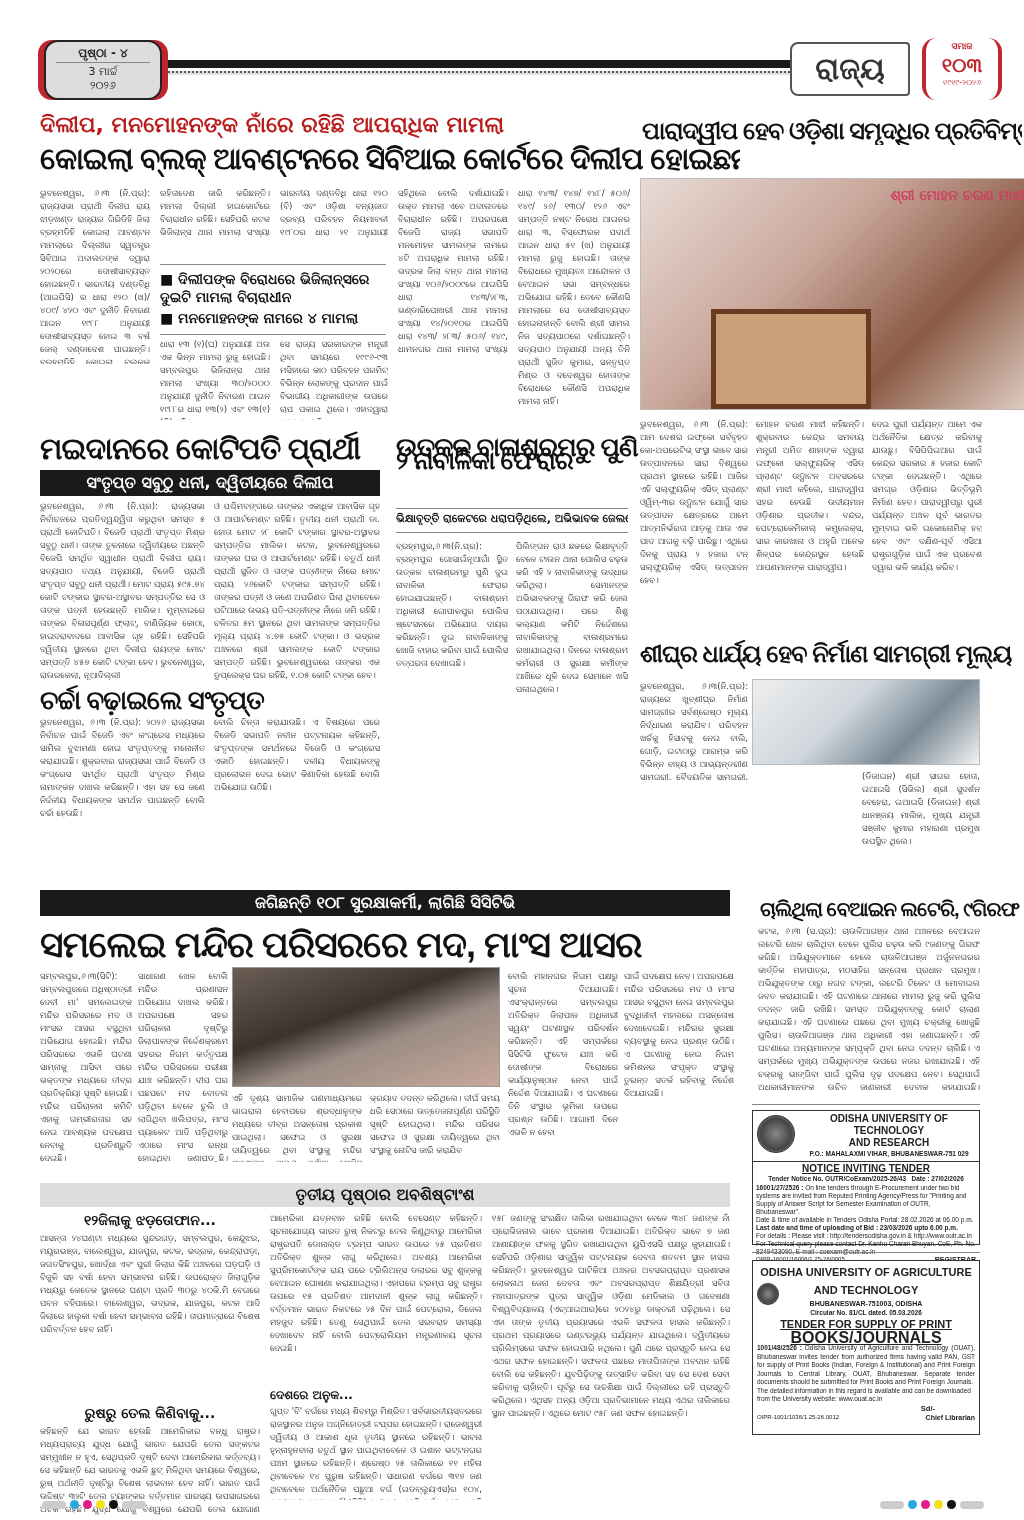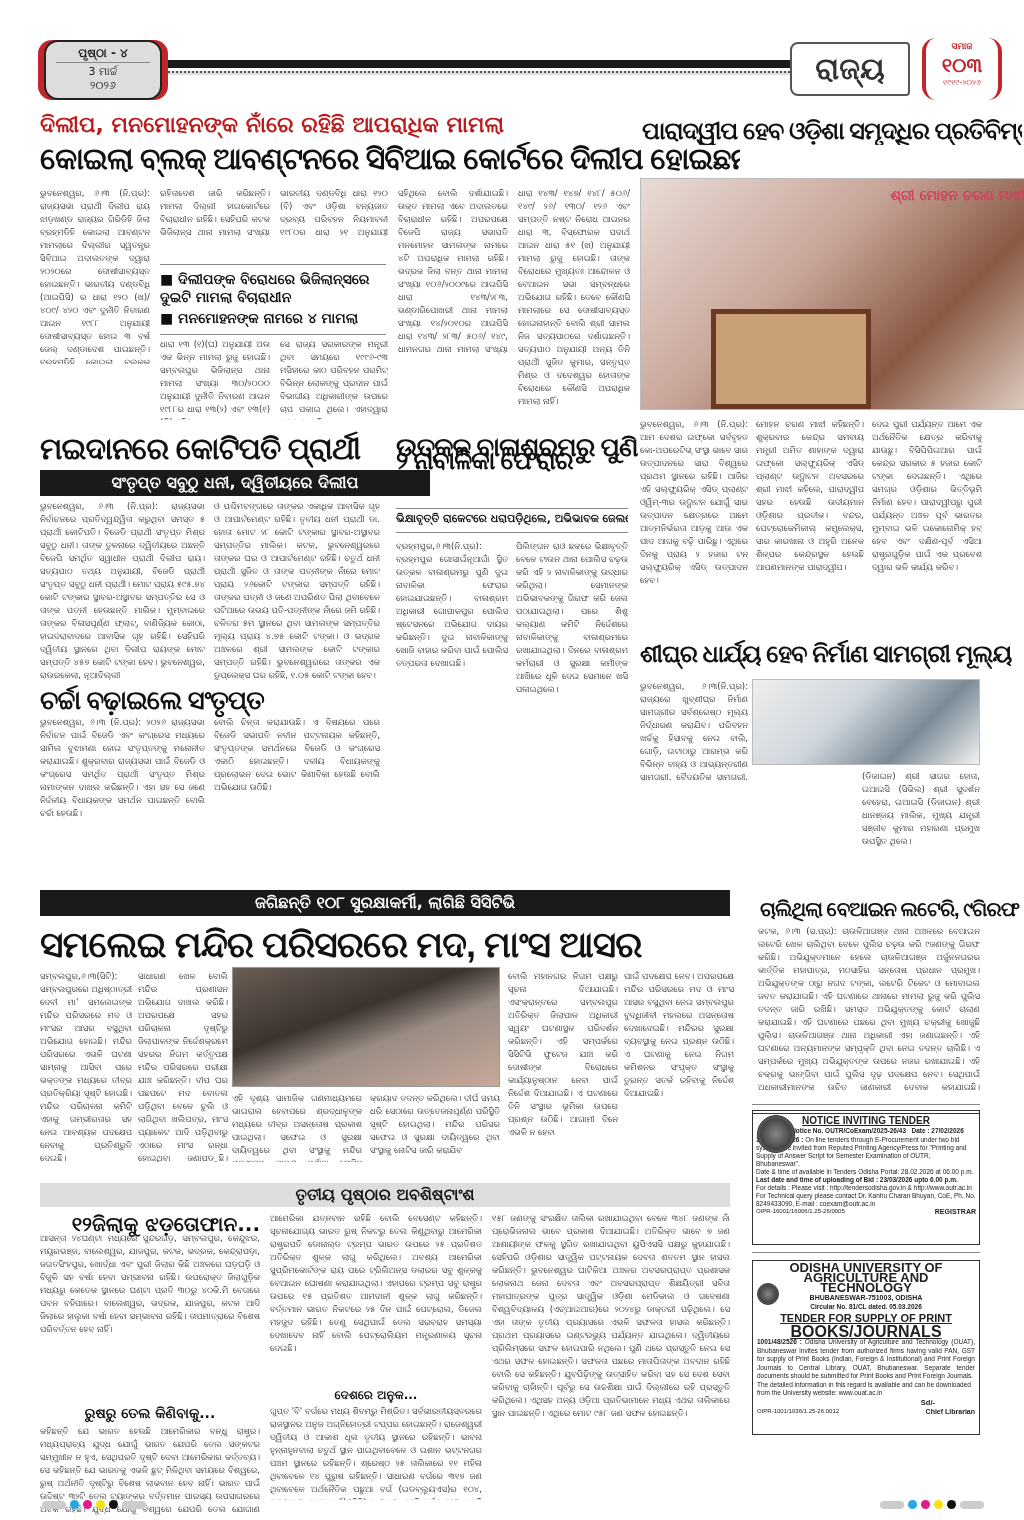--- a/index.html
+++ b/index.html
@@ -72,21 +72,21 @@
 <div class="abs body-text" style="left:640px;top:418px;width:108px;height:205px">ଭୁବନେଶ୍ୱର, ୬।୩ (ନି.ପ୍ର): ଆମ ଦେଶର ଇଫ୍କୋ ସର୍ବବୃହତ କୋ-ଅପରେଟିଭ୍ ସଂସ୍ଥା ଭାବେ ସାର ଉତ୍ପାଦନରେ ସାରା ବିଶ୍ୱରେ ପ୍ରଥମ ସ୍ଥାନରେ ରହିଛି। ଆଜିର ଏହି ସଲ୍ଫ୍ୟୁରିକ୍ ଏସିଡ୍ ପ୍ଲାଣ୍ଟ ଓ୍ୱିମ୍-୩ର ଉଦ୍ଘାଟନ ଯୋଗୁଁ ସାର ଉତ୍ପାଦନ କ୍ଷେତ୍ରରେ ଆମେ ଆତ୍ମନିର୍ଭରତା ଆଡ଼କୁ ଆଉ ଏକ ପାଦ ଆଗକୁ ବଢ଼ି ପାରିଛୁ। ଏଥିରେ ଦିନକୁ ପ୍ରାୟ ୨ ହଜାର ଟନ୍ ସଲ୍ଫ୍ୟୁରିକ୍ ଏସିଡ୍ ଉତ୍ପାଦନ ହେବ।</div>
 <div class="abs body-text" style="left:756px;top:418px;width:108px;height:205px">ମୋହନ ଚରଣ ମାଝୀ କହିଛନ୍ତି। ଶୁକ୍ରବାର କେନ୍ଦ୍ର ସମବାୟ ମନ୍ତ୍ରୀ ଅମିତ ଶାହାଙ୍କ ଦ୍ୱାରା ଇଫ୍କୋ ସଲ୍ଫ୍ୟୁରିକ୍ ଏସିଡ୍ ପ୍ଲାଣ୍ଟ ଉଦ୍ଘାଟନ ଅବସରରେ ଶ୍ରୀ ମାଝୀ କହିଲେ, ପାରାଦ୍ୱୀପ ସହର ହେଉଛି ଉଦୀୟମାନ ଓଡ଼ିଶାର ପ୍ରତୀକ। ବନ୍ଦର, ପେଟ୍ରୋକେମିକାଲ୍ କମ୍ପ୍ଲେକ୍ସ, ସାର କାରଖାନା ଓ ଅହୁରି ଅନେକ ଶିଳ୍ପର କେନ୍ଦ୍ରସ୍ଥଳ ହେଉଛି ଆପଣମାନଙ୍କ ପାରାଦ୍ୱୀପ।</div>
 <div class="abs body-text" style="left:872px;top:418px;width:110px;height:205px">ଦେଇ ପୁରୀ ପର୍ଯ୍ୟନ୍ତ ଆମେ ଏକ ଅର୍ଥନୈତିକ କ୍ଷେତ୍ର କରିବାକୁ ଯାଉଛୁ। ବିସିପିପିଇଆର ପାଇଁ କେନ୍ଦ୍ର ସରକାର ୫ ହଜାର କୋଟି ଟଙ୍କା ଦେଇଛନ୍ତି। ଏଥିରେ ସମଗ୍ର ଓଡ଼ିଶାର ଭିତ୍ତିଭୂମି ନିର୍ମାଣ ହେବ। ପାରାଦ୍ୱୀପରୁ ପୁରୀ ପର୍ଯ୍ୟନ୍ତ ଅଞ୍ଚଳ ପୂର୍ବ ଭାରତର ମୁମ୍ବାଇ ଭଳି ଇକୋନୋମିକ୍ ହବ୍ ହେବ ଏବଂ ଦକ୍ଷିଣ-ପୂର୍ବ ଏସିଆ ରାଷ୍ଟ୍ରଗୁଡ଼ିକ ପାଇଁ ଏକ ପ୍ରବେଶ ଦ୍ୱାର ଭଳି କାର୍ଯ୍ୟ କରିବ।</div>
 
 <div class="abs hl" style="left:640px;top:640px;width:380px;font-size:24px">ଶୀଘ୍ର ଧାର୍ଯ୍ୟ ହେବ ନିର୍ମାଣ ସାମଗ୍ରୀ ମୂଲ୍ୟ</div>
 <div class="abs body-text" style="left:640px;top:680px;width:108px;height:100px">ଭୁବନେଶ୍ୱର, ୬।୩(ନି.ପ୍ର): ରାଜ୍ୟରେ ଖୁବ୍ଶୀଘ୍ର ନିର୍ମାଣ ସାମଗ୍ରୀର ସର୍ବଶ୍ରେଷ୍ଠ ମୂଲ୍ୟ ନିର୍ଦ୍ଧାରଣ କରାଯିବ। ପରିବହନ ଖର୍ଚ୍ଚକୁ ହିସାବକୁ ନେଇ ବାଲି, ଗୋଡ଼ି, ଇଟାଠାରୁ ଆରମ୍ଭ କରି ବିଭିନ୍ନ ବାହ୍ୟ ଓ ଆଭ୍ୟନ୍ତରୀଣ ସାମଗ୍ରୀ, ବୈଦ୍ୟୁତିକ ସାମଗ୍ରୀ, ପ୍ରି-ଫ୍ୟାବ୍ରିକେଟେଡ ସାମଗ୍ରୀ, ଲୋହାଛଡ଼ ଆଦି ସାମଗ୍ରୀର ଗୁଣବତ୍ତା ଅନୁଯାୟୀ ମୂଲ୍ୟ ନିର୍ଦ୍ଧାରଣ କରାଯିବ।</div>
 <div class="abs photo2" style="left:752px;top:679px;width:228px;height:86px"></div>
 <div class="abs body-text" style="left:862px;top:770px;width:118px;height:80px">(ଡିଜାଇନ) ଶ୍ରୀ ସାଗର ହୋତା, ଇଆଇସି (ସିଭିଲ) ଶ୍ରୀ ସୁଦର୍ଶନ ବେହେରା, ଇଆଇସି (ଡିଜାଇନ) ଶ୍ରୀ ଧାନଞ୍ଜୟ ମାଲିକ, ମୁଖ୍ୟ ଯନ୍ତ୍ରୀ ସଞ୍ଜୀବ କୁମାର ମହାରଣା ପ୍ରମୁଖ ଉପସ୍ଥିତ ଥିଲେ।</div>
 
 <div class="abs hl" style="left:40px;top:432px;width:340px;font-size:30px">ମଇଦାନରେ କୋଟିପତି ପ୍ରାର୍ଥୀ</div>
-<div class="abs blackbar" style="left:40px;top:470px;width:390px;height:26px;font-size:16px;line-height:26px">ସଂତୃପ୍ତ ସବୁଠୁ ଧନୀ, ଦ୍ୱିତୀୟରେ ଦିଲୀପ</div>
+<div class="abs blackbar" style="left:40px;top:470px;width:340px;height:26px;font-size:16px;line-height:26px">ସଂତୃପ୍ତ ସବୁଠୁ ଧନୀ, ଦ୍ୱିତୀୟରେ ଦିଲୀପ</div>
 <div class="abs body-text" style="left:40px;top:500px;width:165px;height:180px">ଭୁବନେଶ୍ୱର, ୬।୩ (ନି.ପ୍ର): ରାଜ୍ୟସଭା ନିର୍ବାଚନରେ ପ୍ରତିଦ୍ୱନ୍ଦ୍ୱିତା କରୁଥିବା ସମସ୍ତ ୫ ପ୍ରାର୍ଥୀ କୋଟିପତି। ବିଜେଡି ପ୍ରାର୍ଥୀ ସଂତୃପ୍ତ ମିଶ୍ର ସବୁଠୁ ଧନୀ। ତାଙ୍କ ତୁଳନାରେ ଦ୍ୱିତୀୟରେ ଅଛନ୍ତି ବିଜେପି ସମର୍ଥିତ ସ୍ୱାଧୀନ ପ୍ରାର୍ଥୀ ଦିଲୀପ ରାୟ। ସତ୍ୟପାଠ ତଥ୍ୟ ଅନୁଯାୟୀ, ବିଜେଡି ପ୍ରାର୍ଥୀ ସଂତୃପ୍ତ ସବୁଠୁ ଧନୀ ପ୍ରାର୍ଥୀ। ମୋଟ ପ୍ରାୟ ୫୯୫.୭୪ କୋଟି ଟଙ୍କାର ସ୍ଥାବର-ଅସ୍ଥାବର ସମ୍ପତ୍ତିର ସେ ଓ ତାଙ୍କ ପତ୍ନୀ ହେଉଛନ୍ତି ମାଲିକ। ମୁମ୍ବାଇରେ ତାଙ୍କର ବିଳାସପୂର୍ଣ୍ଣ ଫ୍ଲାଟ୍, ବାଣିଜ୍ୟିକ କୋଠା, ହାଇଦରାବାଦରେ ଆବାସିକ ଗୃହ ରହିଛି। ସେହିପରି ଦ୍ୱିତୀୟ ସ୍ଥାନରେ ଥିବା ଦିଲୀପ ରାୟଙ୍କ ମୋଟ ସମ୍ପତ୍ତି ୪୫୭ କୋଟି ଟଙ୍କା ହେବ। ଭୁବନେଶ୍ୱର, ରାଉରକେଲା, ନୂଆଦିଲ୍ଲୀ</div>
 <div class="abs body-text" style="left:214px;top:500px;width:166px;height:180px">ଓ ପଶ୍ଚିମବଙ୍ଗରେ ତାଙ୍କର ଏକାଧିକ ଆବାସିକ ଗୃହ ଓ ଆପାର୍ଟମେଣ୍ଟ ରହିଛି। ତୃତୀୟ ଧନୀ ପ୍ରାର୍ଥୀ ଡା. ହୋତା ମୋଟ ୨୮ କୋଟି ଟଙ୍କାର ସ୍ଥାବର-ଅସ୍ଥାବର ସମ୍ପତ୍ତିର ମାଲିକ। କଟକ, ଭୁବନେଶ୍ୱରରେ ତାଙ୍କର ଘର ଓ ଆପାର୍ଟମେଣ୍ଟ ରହିଛି। ଚତୁର୍ଥ ଧନୀ ପ୍ରାର୍ଥୀ ସୁଜିତ ଓ ତାଙ୍କ ପତ୍ନୀଙ୍କ ନାଁରେ ମୋଟ ପ୍ରାୟ ୨୬କୋଟି ଟଙ୍କାର ସମ୍ପତ୍ତି ରହିଛି। ତାଙ୍କର ପତ୍ନୀ ଓ ଜଣେ ଅପରିଣତ ପିଲା ଥିବାବେଳେ ପଟିଆରେ ଉଭୟ ପତି-ପତ୍ନୀଙ୍କ ନାଁରେ ଜମି ରହିଛି। ଚଳିତର ୫ମ ସ୍ଥାନରେ ଥିବା ସାମଲଙ୍କ ସମ୍ପତ୍ତିର ମୂଲ୍ୟ ପ୍ରାୟ ୪.୭୫ କୋଟି ଟଙ୍କା। ଓ ଭଦ୍ରକ ଅଞ୍ଚଳରେ ଶ୍ରୀ ସାମଲଙ୍କ କୋଟି ଟଙ୍କାର ସମ୍ପତ୍ତି ରହିଛି। ଭୁବନେଶ୍ୱରରେ ତାଙ୍କର ଏକ ଡୁପ୍ଲେକ୍ସ ଘର ରହିଛି, ୧.୦୫ କୋଟି ଟଙ୍କା ହେବ।</div>
 
 <div class="abs hl" style="left:40px;top:685px;width:300px;font-size:26px">ଚର୍ଚ୍ଚା ବଢ଼ାଇଲେ ସଂତୃପ୍ତ</div>
 <div class="abs body-text" style="left:40px;top:716px;width:165px;height:165px">ଭୁବନେଶ୍ୱର, ୬।୩ (ନି.ପ୍ର): ୨୦୨୬ ରାଜ୍ୟସଭା ନିର୍ବାଚନ ପାଇଁ ବିଜେଡି ଏବଂ କଂଗ୍ରେସ ମଧ୍ୟରେ ସାମିଲ ବୁଝାମଣା ହୋଇ ସଂତୃପ୍ତଙ୍କୁ ମନୋନୀତ କରାଯାଇଛି। ଶୁକ୍ରବାର ରାଜ୍ୟସଭା ପାଇଁ ବିଜେଡି ଓ କଂଗ୍ରେସ ସମର୍ଥିତ ପ୍ରାର୍ଥୀ ସଂତୃପ୍ତ ମିଶ୍ର ନାମାଙ୍କନ ଦାଖଲ କରିଛନ୍ତି। ଏହା ସହ ସେ ଜଣେ ନିର୍ଦ୍ଦଳୀୟ ବିଧାୟକଙ୍କ ସମର୍ଥନ ପାଇଛନ୍ତି ବୋଲି ଚର୍ଚ୍ଚା ହେଉଛି।</div>
 <div class="abs body-text" style="left:214px;top:716px;width:166px;height:165px">ବୋଲି ଚିନ୍ତା କରାଯାଉଛି। ଏ ବିଷୟରେ ପରେ ବିଜେଡି ସଭାପତି ନବୀନ ପଟ୍ଟନାୟକ କହିଛନ୍ତି, ସଂତୃପ୍ତଙ୍କ ସମର୍ଥନରେ ବିଜେଡି ଓ କଂଗ୍ରେସ ଏକାଠି ହୋଇଛନ୍ତି। ଦଳୀୟ ବିଧାୟକଙ୍କୁ ପ୍ରଲୋଭନ ଦେଇ ଭୋଟ କିଣାବିକା ହେଉଛି ବୋଲି ଅଭିଯୋଗ ଉଠିଛି।</div>
 
 <div class="abs hl" style="left:396px;top:432px;width:240px;font-size:26px">ଉତ୍କଳ ବାଳାଶ୍ରମରୁ ପୁଣି</div>
 <div class="abs hl" style="left:396px;top:446px;width:240px;font-size:25px">୨ ନାବାଳିକା ଫେରାର</div>
 <div class="rule" style="left:396px;top:508px;width:232px"></div>
@@ -104,59 +104,64 @@
 <div class="abs body-text" style="left:370px;top:1092px;width:130px;height:70px">କ୍ରୟାଦ ତଦନ୍ତ କରିଥିଲେ। ଦୀର୍ଘ ସମୟ ଧରି ସେଠାରେ ଉତ୍ତେଜନାପୂର୍ଣ୍ଣ ପରିସ୍ଥିତି ସୃଷ୍ଟି ହୋଇଥିଲା। ମନ୍ଦିର ପରିସର ସଫେଇ ଓ ସୁରକ୍ଷା ଦାୟିତ୍ୱରେ ଥିବା ସଂସ୍ଥାକୁ ନୋଟିସ ଜାରି କରାଯିବ</div>
 <div class="abs body-text" style="left:508px;top:970px;width:110px;height:192px">ବୋଲି ମହାନଗର ନିଗମ ପକ୍ଷରୁ ସୂଚନା ଦିଆଯାଇଛି। ଏସଂକ୍ରାନ୍ତରେ ସମ୍ବଲପୁର ଅତିରିକ୍ତ ଜିଲାପାଳ ଅଧିକାରୀ ସ୍ୱୟଂ ଘଟଣାସ୍ଥଳ ପରିଦର୍ଶନ କରିଛନ୍ତି। ଏହି ସମ୍ପର୍କରେ ସିସିଟିଭି ଫୁଟେଜ ଯାଞ୍ଚ କରି ଦୋଷୀଙ୍କ ବିରୋଧରେ କାର୍ଯ୍ୟାନୁଷ୍ଠାନ ନେବା ପାଇଁ ନିର୍ଦ୍ଦେଶ ଦିଆଯାଇଛି। ଏ ଘଟଣାରେ ତିନି ସଂସ୍ଥାର ଭୂମିକା ଉପରେ ପ୍ରଶ୍ନ ଉଠିଛି। ଆଗାମୀ ଦିନେ ଏଭଳି ନ ହେବା</div>
 <div class="abs body-text" style="left:624px;top:970px;width:110px;height:192px">ପାଇଁ ପଦକ୍ଷେପ ନେବ। ଅପରପକ୍ଷେ ମନ୍ଦିର ପରିସରରେ ମଦ ଓ ମାଂସ ଆସର ବସୁଥିବା ନେଇ ସମ୍ବଲପୁର ବୁଦ୍ଧିଜୀବୀ ମହଲରେ ଅସନ୍ତୋଷ ଦେଖାଦେଇଛି। ମନ୍ଦିରର ସୁରକ୍ଷା ବ୍ୟବସ୍ଥାକୁ ନେଇ ପ୍ରଶ୍ନ ଉଠିଛି। ଏ ଘଟଣାକୁ ନେଇ ନିଗମ କମିଶନର ସଂପୃକ୍ତ ସଂସ୍ଥାକୁ ତୁରନ୍ତ ସତର୍କ ରହିବାକୁ ନିର୍ଦ୍ଦେଶ ଦିଆଯାଇଛି।</div>
 
 <div class="abs hl" style="left:760px;top:898px;width:260px;font-size:20px">ଚାଲିଥିଲା ବେଆଇନ ଲଟେରି, ୯ଗିରଫ</div>
 <div class="abs body-text" style="left:758px;top:925px;width:222px;height:165px">କଟକ, ୬।୩ (ସ.ପ୍ର): ଚାଉଳିଆଗଞ୍ଜ ଥାନା ଅଞ୍ଚଳରେ ବେଆଇନ ଲଟେରି ଖେଳ ଚାଲିଥିବା ବେଳେ ପୁଲିସ ଚଢ଼ଉ କରି ୯ଜଣଙ୍କୁ ଗିରଫ କରିଛି। ଅଭିଯୁକ୍ତମାନେ ହେଲେ ଚାଉଳିଆଗଞ୍ଜ ଅର୍ଜୁନନଗରର କାର୍ତ୍ତିକ ମହାପାତ୍ର, ମଠସାହିର ସନ୍ତୋଷ ପ୍ରଧାନ ପ୍ରମୁଖ। ଅଭିଯୁକ୍ତଙ୍କ ଠାରୁ ନଗଦ ଟଙ୍କା, ଲଟେରି ଟିକେଟ ଓ ମୋବାଇଲ ଜବତ କରାଯାଇଛି। ଏହି ଘଟଣାରେ ଥାନାରେ ମାମଲା ରୁଜୁ କରି ପୁଲିସ ତଦନ୍ତ ଜାରି ରଖିଛି। ସମସ୍ତ ଅଭିଯୁକ୍ତଙ୍କୁ କୋର୍ଟ ଚାଲାଣ କରାଯାଇଛି। ଏହି ଘଟଣାରେ ପଛରେ ଥିବା ମୁଖ୍ୟ ଚକ୍ରୀକୁ ଖୋଜୁଛି ପୁଲିସ। ଚାଉଳିଆଗଞ୍ଜ ଥାନା ଅଧିକାରୀ ଏହା ଜଣାଇଛନ୍ତି। ଏହି ଘଟଣାରେ ଅନ୍ୟମାନଙ୍କ ସମ୍ପୃକ୍ତି ଥିବା ନେଇ ତଦନ୍ତ ଚାଲିଛି। ଏ ସମ୍ପର୍କରେ ମୁଖ୍ୟ ଅଭିଯୁକ୍ତଙ୍କ ଉପରେ ନଜର ରଖାଯାଇଛି। ଏହି ଚକ୍ରକୁ ଭାଙ୍ଗିବା ପାଇଁ ପୁଲିସ ଦୃଢ଼ ପଦକ୍ଷେପ ନେବ। ସେଥିପାଇଁ ଅଧିକାରୀମାନଙ୍କୁ ଉଚିତ ଜାଣକାରୀ ଦେବାକୁ କୁହାଯାଇଛି। ଅଭିଯୁକ୍ତଙ୍କୁ ଗିରଫ କରାଯାଇଛି।</div>
 <div class="rule" style="left:752px;top:1104px;width:228px"></div>
 
 <div class="ad" style="left:752px;top:1110px;width:228px;height:135px">
   <div class="seal" style="left:4px;top:4px;width:38px;height:38px"></div>
+  <div style="margin-left:46px;padding-top:2px">
+    <div class="t1" style="font-size:10px;line-height:12px">ODISHA UNIVERSITY OF TECHNOLOGY</div>
+    <div class="t1" style="font-size:10px;line-height:12px">AND RESEARCH</div>
+    <div class="sm" style="font-size:6.5px;text-align:center;font-weight:bold">P.O.: MAHALAXMI VIHAR, BHUBANESWAR-751 029</div>
+  </div>
   <div style="border-top:1px solid #333;margin-top:2px;padding:1px 3px">
     <div class="ul" style="font-size:10px">NOTICE INVITING TENDER</div>
     <div class="sm" style="font-weight:bold;font-size:6.5px;text-align:center"><span>Tender Notice No. OUTR/CoExam/2025-26/43</span> &nbsp; <span>Date : 27/02/2026</span></div>
     <div class="sm" style="font-size:6.5px;line-height:8px"><b>16001/27/2526 :</b> <span>On line tenders through E-Procurement under two bid systems are invited from Reputed Printing Agency/Press for "Printing and Supply of Answer Script for Semester Examination of OUTR, Bhubaneswar".</span></div>
     <div class="sm" style="font-size:6.5px;line-height:8px">Date &amp; time of available in Tenders Odisha Portal: 28.02.2026 at 06.00 p.m.</div>
     <div class="sm" style="font-size:6.5px;line-height:8px;font-weight:bold">Last date and time of uploading of Bid : 23/03/2026 upto 6.00 p.m.</div>
     <div class="sm" style="font-size:6.5px;line-height:8px">For details : Please visit : http://tendersodisha.gov.in &amp; http://www.outr.ac.in</div>
     <div class="sm" style="font-size:6.5px;line-height:8px">For Technical query please contact Dr. Kanhu Charan Bhuyan, CoE, Ph. No. 8249433090, E-mail : coexam@outr.ac.in</div>
     <div style="display:flex;justify-content:space-between;font-size:6px">
         <span>OIPR-16001/16006/1.25-26/0005</span>
         <b style="font-size:7px">REGISTRAR</b>
       </div>
   </div>
 </div>
 <div class="rule" style="left:752px;top:1252px;width:228px"></div>
 
 <div class="ad" style="left:752px;top:1260px;width:228px;height:175px;padding:2px 4px">
-  <div class="t1" style="font-size:13px;line-height:10px">ODISHA UNIVERSITY OF AGRICULTURE AND TECHNOLOGY</div>
+  <div class="t1" style="font-size:11px;line-height:18px">ODISHA UNIVERSITY OF AGRICULTURE AND TECHNOLOGY</div>
   <div class="t1" style="font-size:7px;line-height:9px">BHUBANESWAR-751003, ODISHA</div>
   <div class="seal" style="left:4px;top:22px;width:22px;height:22px"></div>
   <div class="sm" style="text-align:center;font-weight:bold;font-size:6.5px">Circular No. 81/CL dated. 05.03.2026</div>
   <div class="ul" style="font-size:11px;line-height:13px">TENDER FOR SUPPLY OF PRINT</div>
   <div class="ul" style="font-size:16px;line-height:13px">BOOKS/JOURNALS</div>
   <div class="sm" style="font-size:6.5px;line-height:8.5px;text-align:justify"><b>1001/48/2526 :</b> <span>Odisha University of Agriculture and Technology (OUAT), Bhubaneswar invites tender from authorized firms having valid PAN, GST for supply of Print Books (Indian, Foreign &amp; Institutional) and Print Foreign Journals to Central Library, OUAT, Bhubaneswar. Separate tender documents should be submitted for Print Books and Print Foreign Journals.</span></div>
   <div class="sm" style="font-size:6.5px;line-height:8.5px">The detailed information in this regard is available and can be downloaded from the University website: www.ouat.ac.in</div>
   <div class="sm" style="text-align:right;font-weight:bold;padding-right:40px">Sd/-</div>
   <div style="display:flex;justify-content:space-between;font-size:6px">
       <span>OIPR-1001/1036/1.25-26.0012</span>
       <b style="font-size:7px">Chief Librarian</b>
     </div>
 </div>
 
 <div class="abs graybar" style="left:40px;top:1183px;width:690px;height:24px;font-size:16px;line-height:24px">ତୃତୀୟ ପୃଷ୍ଠାର ଅବଶିଷ୍ଟାଂଶ</div>
-<div class="abs subhead" style="left:40px;top:1212px;width:220px;text-align:right;font-size:20px">୧୨ଜିଲାକୁ ଝଡ଼ତୋଫାନ...</div>
+<div class="abs subhead" style="left:40px;top:1212px;width:220px;text-align:center;font-size:14px">୧୨ଜିଲାକୁ ଝଡ଼ତୋଫାନ...</div>
 <div class="abs body-text" style="left:40px;top:1232px;width:220px;height:170px">ଆସନ୍ତା ୨୪ଘଣ୍ଟା ମଧ୍ୟରେ ସୁନ୍ଦରଗଡ଼, ସମ୍ବଲପୁର, କେନ୍ଦୁଝର, ମୟୂରଭଞ୍ଜ, ବାଲେଶ୍ୱର, ଯାଜପୁର, କଟକ, ଭଦ୍ରକ, କେନ୍ଦ୍ରାପଡ଼ା, ଜଗତସିଂହପୁର, ଖୋର୍ଦ୍ଧା ଏବଂ ପୁରୀ ଜିଲାର କିଛି ଅଞ୍ଚଳରେ ଘଡ଼ଘଡ଼ି ଓ ବିଜୁଳି ସହ ବର୍ଷା ହେବା ସମ୍ଭାବନା ରହିଛି। ଉପରୋକ୍ତ ଜିଲାଗୁଡ଼ିକ ମଧ୍ୟରୁ କେତେକ ସ୍ଥାନରେ ଘଣ୍ଟା ପ୍ରତି ୩୦ରୁ ୪୦କି.ମି ବେଗରେ ପବନ ବହିପାରେ। ବାଲେଶ୍ୱର, ଭଦ୍ରକ, ଯାଜପୁର, କଟକ ଆଦି ଜିଲାରେ ହାଲୁକା ବର୍ଷା ହେବା ସମ୍ଭାବନା ରହିଛି। ତାପମାତ୍ରାରେ ବିଶେଷ ପରିବର୍ତ୍ତନ ହେବ ନାହିଁ।</div>
 <div class="abs subhead" style="left:40px;top:1405px;width:220px;text-align:center;font-size:14px">ରୁଷରୁ ତେଲ କିଣିବାକୁ...</div>
 <div class="abs body-text" style="left:40px;top:1425px;width:220px;height:90px">କହିଛନ୍ତି ଯେ ଭାରତ ହେଉଛି ଆମେରିକାର ବନ୍ଧୁ ରାଷ୍ଟ୍ର। ମଧ୍ୟପ୍ରାଚ୍ୟ ଯୁଦ୍ଧ ଯୋଗୁଁ ଭାରତ ଯେପରି ତେଲ ସଙ୍କଟର ସମ୍ମୁଖୀନ ନ ହୁଏ, ସେଥିପ୍ରତି ଦୃଷ୍ଟି ଦେବା ଆମେରିକାର କର୍ତ୍ତବ୍ୟ। ସେ କହିଛନ୍ତି ଯେ ଭାରତକୁ ଏଭଳି ଛୁଟ୍ ମିଳିଥିବା ସମୟରେ ବିଶ୍ୱରେ, ରୁଷ୍ ଅର୍ଥନୀତି ଦୃଷ୍ଟିରୁ ବିଶେଷ ଲାଭବାନ ହେବ ନାହିଁ। ଭାରତ ପାଇଁ ଉଦ୍ଦିଷ୍ଟ ୩୨ଟି ତେଲ ଟ୍ୟାଙ୍କର ବର୍ତ୍ତମାନ ପାରସ୍ୟ ଉପସାଗରରେ ଅଟକି ରହିଛି। ଯୁଦ୍ଧ ଯୋଗୁଁ ବିଶ୍ୱରେ ଯେପରି ତେଲ ଯୋଗାଣ ବାଧାପ୍ରାପ୍ତ ନ ହୁଏ, ସେଥିପ୍ରତି</div>
 <div class="abs body-text" style="left:270px;top:1212px;width:212px;height:165px">ଆମେରିକା ଯତ୍ନବାନ ରହିଛି ବୋଲି ବେସେଣ୍ଟ କହିଛନ୍ତି। ସୂଚନାଯୋଗ୍ୟ ଭାରତ ରୁଷ୍ ନିକଟରୁ ତେଲ କିଣୁଥିବାରୁ ଆମେରିକା ରାଷ୍ଟ୍ରପତି ଡୋନାଲ୍ଡ ଟ୍ରମ୍ପ ଭାରତ ଉପରେ ୨୫ ପ୍ରତିଶତ ଅତିରିକ୍ତ ଶୁଳ୍କ ଲାଗୁ କରିଥିଲେ। ଅବଶ୍ୟ ଆମେରିକା ସୁପ୍ରିମକୋର୍ଟଙ୍କ ରାୟ ପରେ ଟ୍ରିଲିଅନ୍ସ ଡଲାରର ସବୁ ଶୁଳ୍କକୁ ବେଆଇନ ଘୋଷଣା କରାଯାଇଥିଲା। ଏହାପରେ ଟ୍ରମ୍ପ ସବୁ ରାଷ୍ଟ୍ର ଉପରେ ୧୫ ପ୍ରତିଶତ ଆମଦାନୀ ଶୁଳ୍କ ଲାଗୁ କରିଛନ୍ତି। ବର୍ତ୍ତମାନ ଭାରତ ନିକଟରେ ୨୫ ଦିନ ପାଇଁ ପେଟ୍ରୋଲ, ଡିଜେଲ ମହଜୁଦ ରହିଛି। ତେଣୁ ସେଥିପାଇଁ ତେଲ ସରବରାହ ସମସ୍ୟା ଦେଖାଦେବ ନାହିଁ ବୋଲି ପେଟ୍ରୋଲିୟମ ମନ୍ତ୍ରଣାଳୟ ସୂଚନା ଦେଇଛି।</div>
-<div class="abs subhead" style="left:270px;top:1388px;width:212px;text-align:center;font-size:12px">ଦେଶରେ ଅନୁକ...</div>
+<div class="abs subhead" style="left:270px;top:1388px;width:212px;font-size:12px">ଦେଶରେ ଅନୁକ...</div>
 <div class="abs body-text" style="left:270px;top:1405px;width:212px;height:95px">ଗୁପ୍ତ 'ବି' ବର୍ଗରେ ମଧ୍ୟ ଶିବମ୍ରୁ ମିଶ୍ରିତ। ସର୍ବଭାରତୀୟସ୍ତରରେ ରାଜସ୍ଥାନର ଅନୁଜ ଅଗ୍ନିହୋତ୍ରୀ ଟପ୍ପର ହୋଇଛନ୍ତି। ରାଜେଶ୍ୱରୀ ଦ୍ୱିତୀୟ ଓ ଆକାଶ ଧୂଲ ତୃତୀୟ ସ୍ଥାନରେ ରହିଛନ୍ତି। ଭାବନା ହୁନ୍ନାହୁନବାଲା ଚତୁର୍ଥ ସ୍ଥାନ ପାଇଥିବାବେଳେ ଓ ଇଶାନ ଭଟ୍ଟନଗର ପଞ୍ଚମ ସ୍ଥାନରେ ରହିଛନ୍ତି। ଶ୍ରେଷ୍ଠ ୨୫ ତାଲିକାରେ ୧୧ ମହିଳା ଥିବାବେଳେ ୧୪ ପୁରୁଷ ରହିଛନ୍ତି। ସାଧାରଣ ବର୍ଗରେ ୩୧୭ ଜଣ ଥିବାବେଳେ ଅର୍ଥନୈତିକ ପଛୁଆ ବର୍ଗ (ଇଡବ୍ଲ୍ୟୁଏସ)ର ୧୦୪, ଅନ୍ୟାନ୍ୟ ପଛୁଆ ବର୍ଗ(ଓବିସି) ର ୩୦୬, ଏସ୍‌ସି ବର୍ଗର ୧୫୮, ଏସ୍‌ଟି ବର୍ଗର ୭୩ ଜଣ ରହିଛନ୍ତି। ଏନେଇ ୟୁପିଏସସି ପକ୍ଷରୁ ବିଜ୍ଞପ୍ତି ପ୍ରକାଶ ପାଇଛି। ଅନୁରୂପ ଭାବେ କମିଶନ ପକ୍ଷରୁ</div>
 <div class="abs body-text" style="left:492px;top:1212px;width:238px;height:290px">୧୫୮ ଜଣଙ୍କୁ ସଂରକ୍ଷିତ ତାଲିକା ରଖାଯାଇଥିବା ବେଳେ ୩୪୮ ଜଣଙ୍କ ନାଁ ପ୍ରୋଭିଜନାଲ ଭାବେ ପ୍ରକାଶ ଦିଆଯାଇଛି। ଅତିରିକ୍ତ ଭାବେ ୭ ଜଣ ଆଶାୟୀଙ୍କ ଫଳକୁ ସ୍ଥଗିତ ରଖାଯାଇଥିବା ୟୁପିଏସସି ପକ୍ଷରୁ କୁହାଯାଇଛି। ସେହିପରି ଓଡ଼ିଶାର ସାତ୍ତ୍ୱିକ ପଟ୍ଟନାୟକ ଦେବତା ଶତତମ ସ୍ଥାନ ହାସଲ କରିଛନ୍ତି। ଭୁବନେଶ୍ୱର ଘାଟିକିଆ ଅଞ୍ଚଳର ଅବସରପ୍ରାପ୍ତ ପ୍ରଶାସକ ଲୋକନାଥ ଜେନା ଦେବତା ଏବଂ ଅବସରପ୍ରାପ୍ତ ଶିକ୍ଷୟିତ୍ରୀ ସବିତା ମହାପାତ୍ରଙ୍କ ପୁତ୍ର ସାତ୍ତ୍ୱିକ ଓଡ଼ିଶା ମେଡିକାଲ ଓ ଗବେଷଣା ବିଶ୍ୱବିଦ୍ୟାଳୟ (ଏଚ୍‌ଆଇଆର)ରେ ୨୦୨୪ରୁ ଡାକ୍ତରୀ ପଢ଼ିଥିଲେ। ସେ ଏହା ତାଙ୍କ ତୃତୀୟ ପ୍ରୟାସରେ ଏଭଳି ସଫଳତା ହାସଲ କରିଛନ୍ତି। ପ୍ରଥମ ପ୍ରୟାସରେ ଇଣ୍ଟରଭ୍ୟୁ ପର୍ଯ୍ୟନ୍ତ ଯାଇଥିଲେ। ଦ୍ୱିତୀୟରେ ପ୍ରିଲିମ୍ସରେ ସଫଳ ହୋଇପାରି ନଥିଲେ। ପୁଣି ଥରେ ପ୍ରସ୍ତୁତି ନେଇ ସେ ଏଥର ସଫଳ ହୋଇଛନ୍ତି। ସଫଳତା ପଛରେ ମାତାପିତାଙ୍କ ଅବଦାନ ରହିଛି ବୋଲି ସେ କହିଛନ୍ତି। ଯୁବପିଢ଼ିଙ୍କୁ ଉତ୍ସାହିତ କରିବା ସହ ସେ ଦେଶ ସେବା କରିବାକୁ ଚାହାଁନ୍ତି। ପୂର୍ବରୁ ସେ ଉଚ୍ଚଶିକ୍ଷା ପାଇଁ ଦିଲ୍ଲୀରେ ରହି ପ୍ରସ୍ତୁତି କରିଥିଲେ। ଏଥିସହ ଅନ୍ୟ ଓଡ଼ିଆ ପ୍ରତିଭାମାନେ ମଧ୍ୟ ଏଥର ତାଲିକାରେ ସ୍ଥାନ ପାଇଛନ୍ତି। ଏଥିରେ ମୋଟ ୯୫୮ ଜଣ ସଫଳ ହୋଇଛନ୍ତି।</div>
 
 <div class="abs reg" style="left:42px;top:1500px">
   <span class="oval"></span>
     <span style="background:#29a8e0"></span>
     <span style="background:#e6198a"></span>
     <span style="background:#f5e11b"></span>
     <span style="background:#111"></span>
     <span class="oval"></span>

